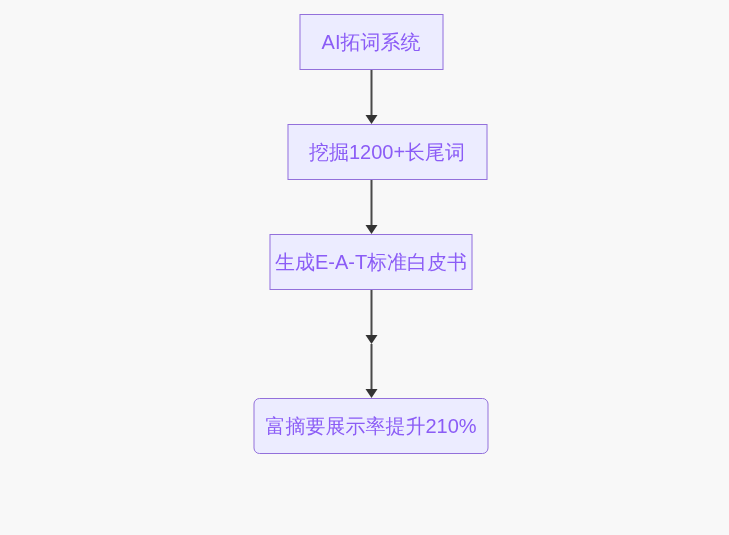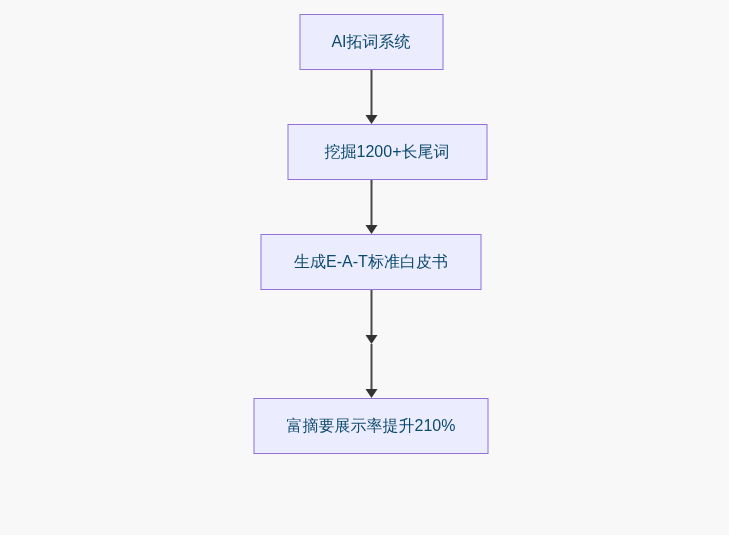--- a/index.html
+++ b/index.html
@@ -32,31 +32,31 @@
     align-items: center;
   }
 
   .node {
     height: 56px;
     background: #ECECFF;
     border: 1.5px solid #9370DB;
     display: flex;
     align-items: center;
     justify-content: center;
-    color: #0c4a6e;
-    font-size: 16px;
+    color: #8b5cf6;
+    font-size: 20px;
     white-space: nowrap;
     flex: 0 0 auto;
   }
 
   .node.n1 { width: 144px; }
   .node.n2 { width: 200px; margin-left: 32px; }
-  .node.n3 { width: 221px; }
+  .node.n3 { width: 203px; }
   .node.n4 { width: 212px; }
-  .node.n5 { width: 235px; }
+  .node.n5 { width: 235px; border-radius: 6px; }
 
   .arrow {
     height: 54px;
     width: 14px;
     display: flex;
     flex-direction: column;
     align-items: center;
     flex: 0 0 auto;
   }
 

